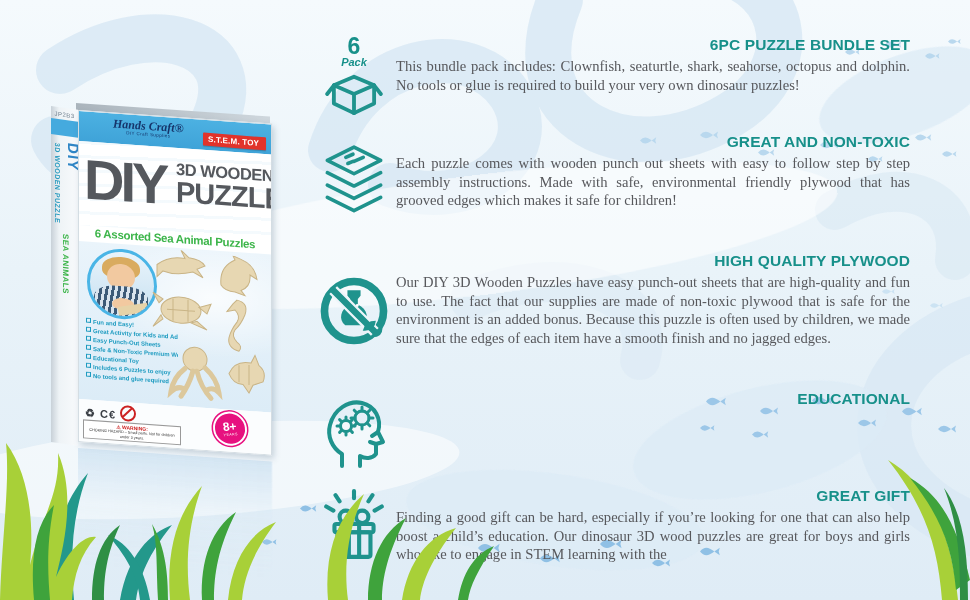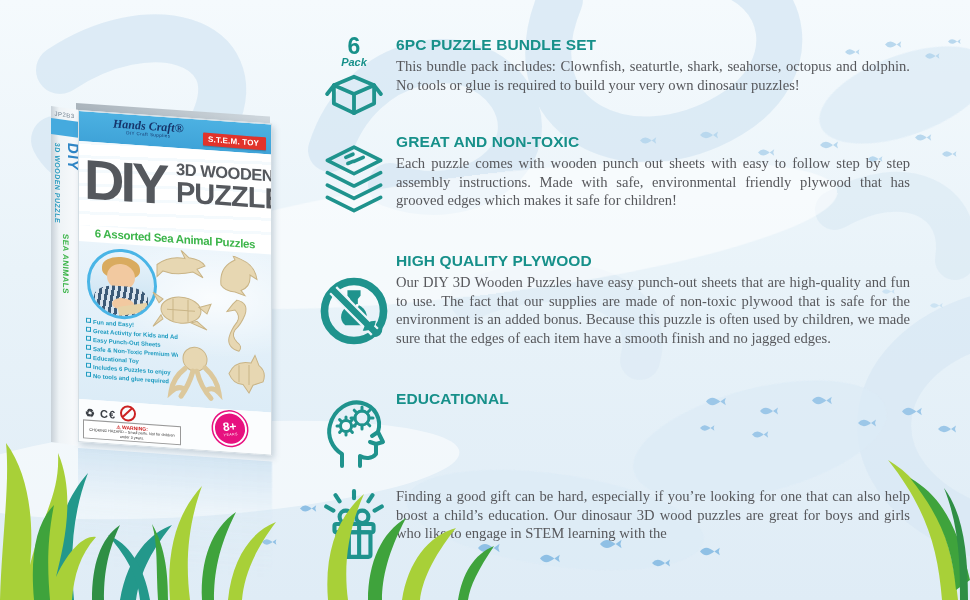--- a/index.html
+++ b/index.html
@@ -80,21 +80,21 @@
   .age-sub{font-size:3.5px;letter-spacing:.5px;}
   .box-reflection{position:absolute;left:28px;top:350px;width:194px;height:130px;
     transform:skewY(4deg);transform-origin:left top;opacity:.8;
     background:linear-gradient(180deg,rgba(168,203,230,.5) 0%,rgba(214,232,244,.28) 40%,rgba(230,242,250,0) 90%);
     filter:blur(.6px);}
 
   
   .feature{position:absolute;left:312px;width:604px;display:flex;z-index:3;}
   .f-icon{width:84px;flex:0 0 84px;display:flex;flex-direction:column;align-items:center;color:#17908a;}
   .f-text{width:514px;}
-  .f-head{font-size:15.5px;font-weight:bold;color:#17908a;letter-spacing:.1px;margin-bottom:3px;}
+  .f-head{font-size:15.5px;font-weight:bold;color:#17908a;letter-spacing:.1px;margin-bottom:3px;text-align:right;}
   .f-body{font-size:14.6px;color:#57585c;line-height:18.6px;text-align:justify;font-family:Liberation Serif, serif;}
   .pack-num{font-size:23px;font-weight:900;line-height:21px;}
   .pack-lbl{font-size:11px;font-weight:bold;line-height:11px;margin-bottom:2px;font-style:italic;}
   .ticon{stroke:#1f938d;fill:none;stroke-width:4;stroke-linecap:round;stroke-linejoin:round;}
 
   
   .grass{z-index:4;}
 </style>
 </head>
 <body>
@@ -332,20 +332,21 @@
       <svg width="64" height="72" viewBox="0 0 62 70" class="ticon">
         <path d="M31 2 V9 M13 6 L17 12 M49 6 L45 12 M4 17 L11 21 M58 17 L51 21"></path>
         <circle cx="23" cy="27" r="6"></circle>
         <circle cx="39" cy="27" r="6"></circle>
         <rect x="12" y="34" width="38" height="8" rx="2"></rect>
         <rect x="15" y="42" width="32" height="24" rx="2"></rect>
         <path d="M26 34 V66 M36 34 V66"></path>
       </svg>
     </div>
     <div class="f-text">
+      <div class="f-head">GREAT GIFT</div>
       <div class="f-body">Finding a good gift can be hard, especially if you’re looking for one that can also help boost a child’s education. Our dinosaur 3D wood puzzles are great for boys and girls who like to engage in STEM learning with the</div>
     </div>
   </div>
 
   <svg class="abs grass" style="left:0;top:415px" width="200" height="185" viewBox="0 0 200 185">
     <path d="M58 185 C50 130 60 90 88 58 C72 100 70 140 74 185 Z" fill="#23988b"></path>
     <path d="M120 185 C128 140 150 118 172 110 C148 140 140 160 136 185 Z" fill="#23988b"></path>
     <path d="M150 185 C144 150 128 128 108 120 C130 146 138 164 140 185 Z" fill="#23988b"></path>
     <path d="M0 185 C2 120 10 70 6 28 C30 60 34 110 30 150 C44 96 60 78 58 38 C76 80 64 130 56 162 C70 132 86 120 96 122 C80 140 74 160 72 185 Z" fill="#a8d038"></path>
     <path d="M34 185 C30 140 36 108 54 90 C46 130 48 160 50 185 Z" fill="#3fa33c"></path>

